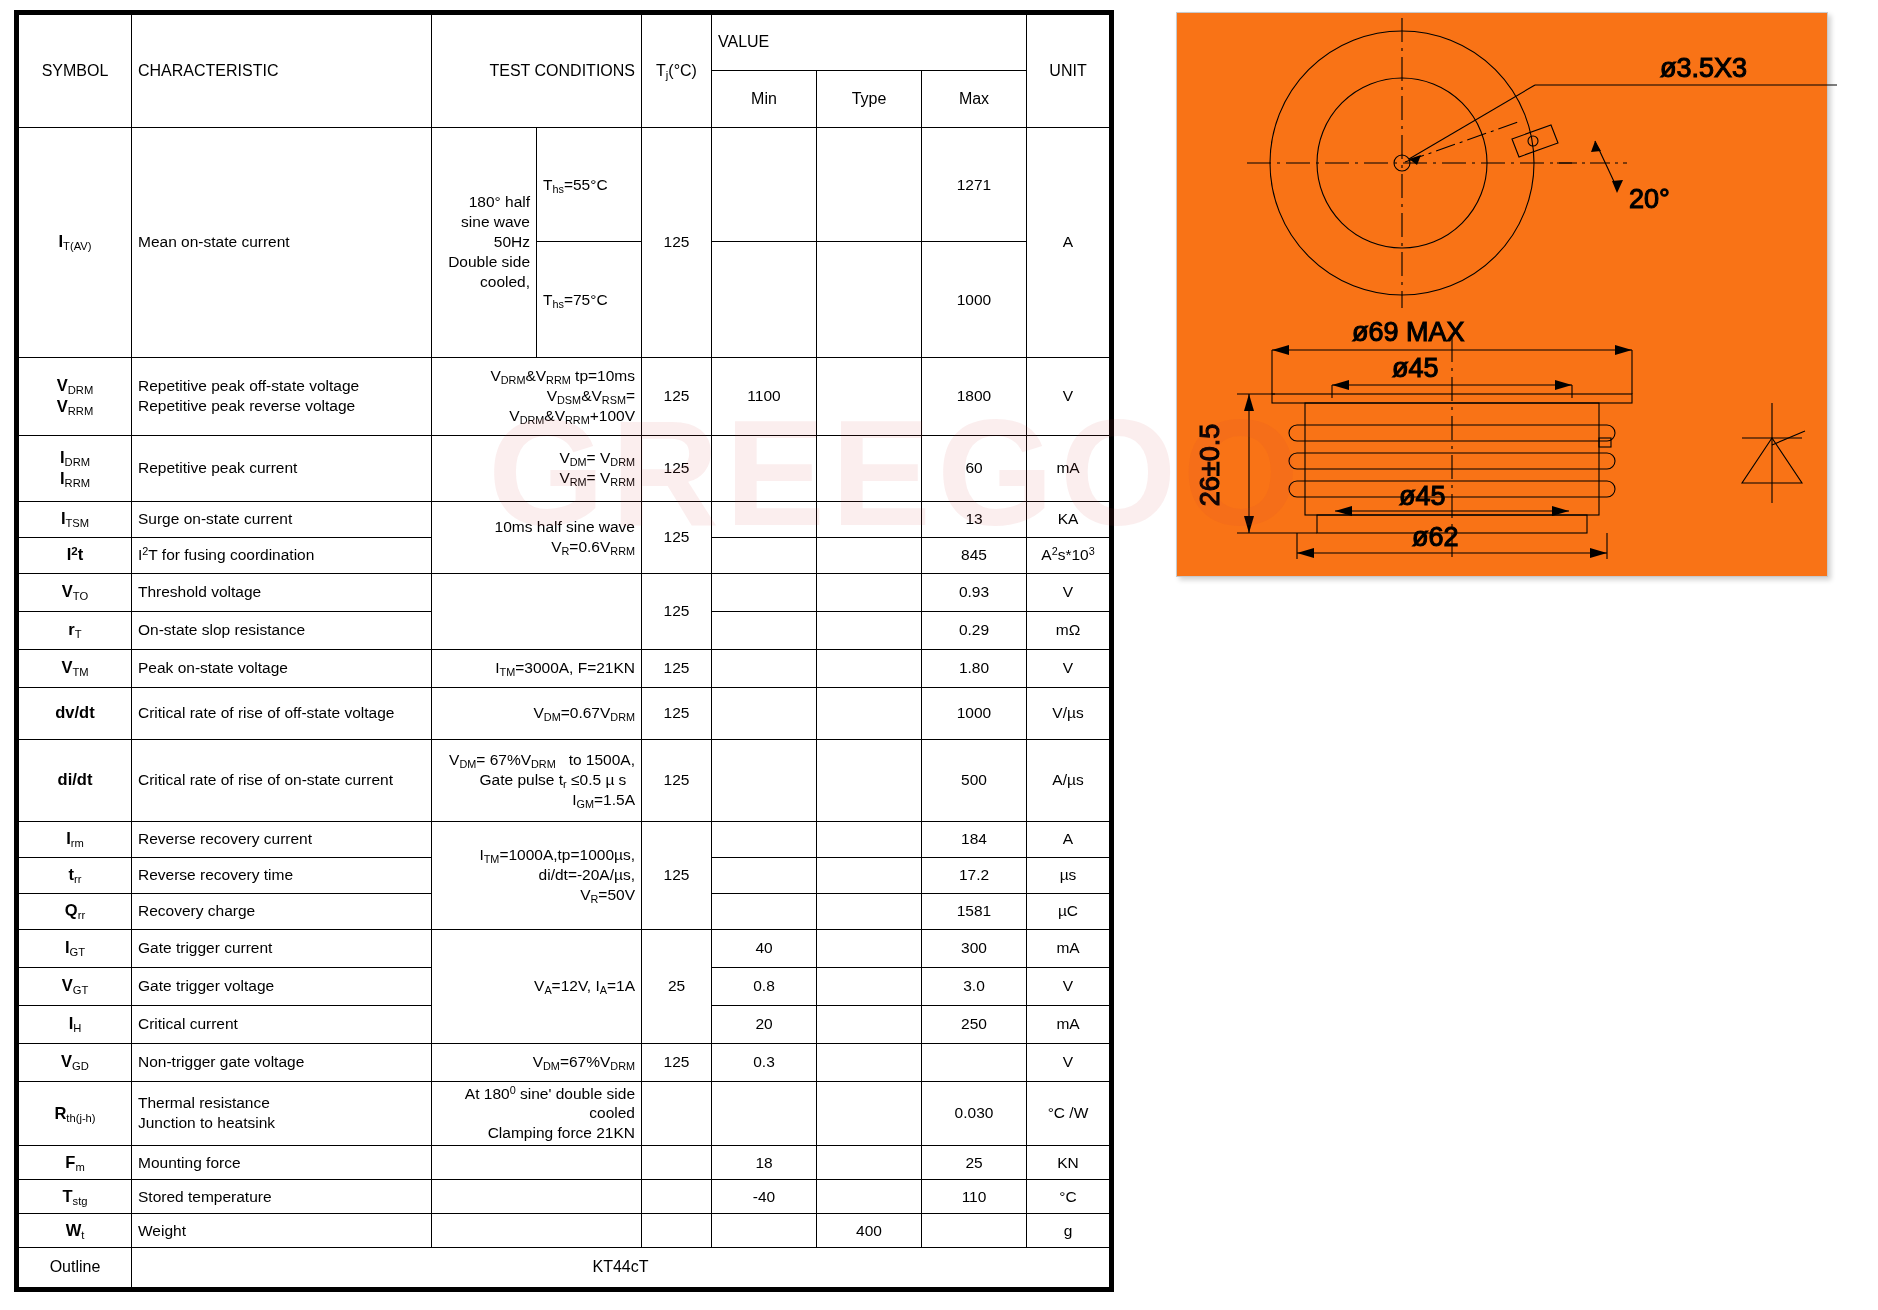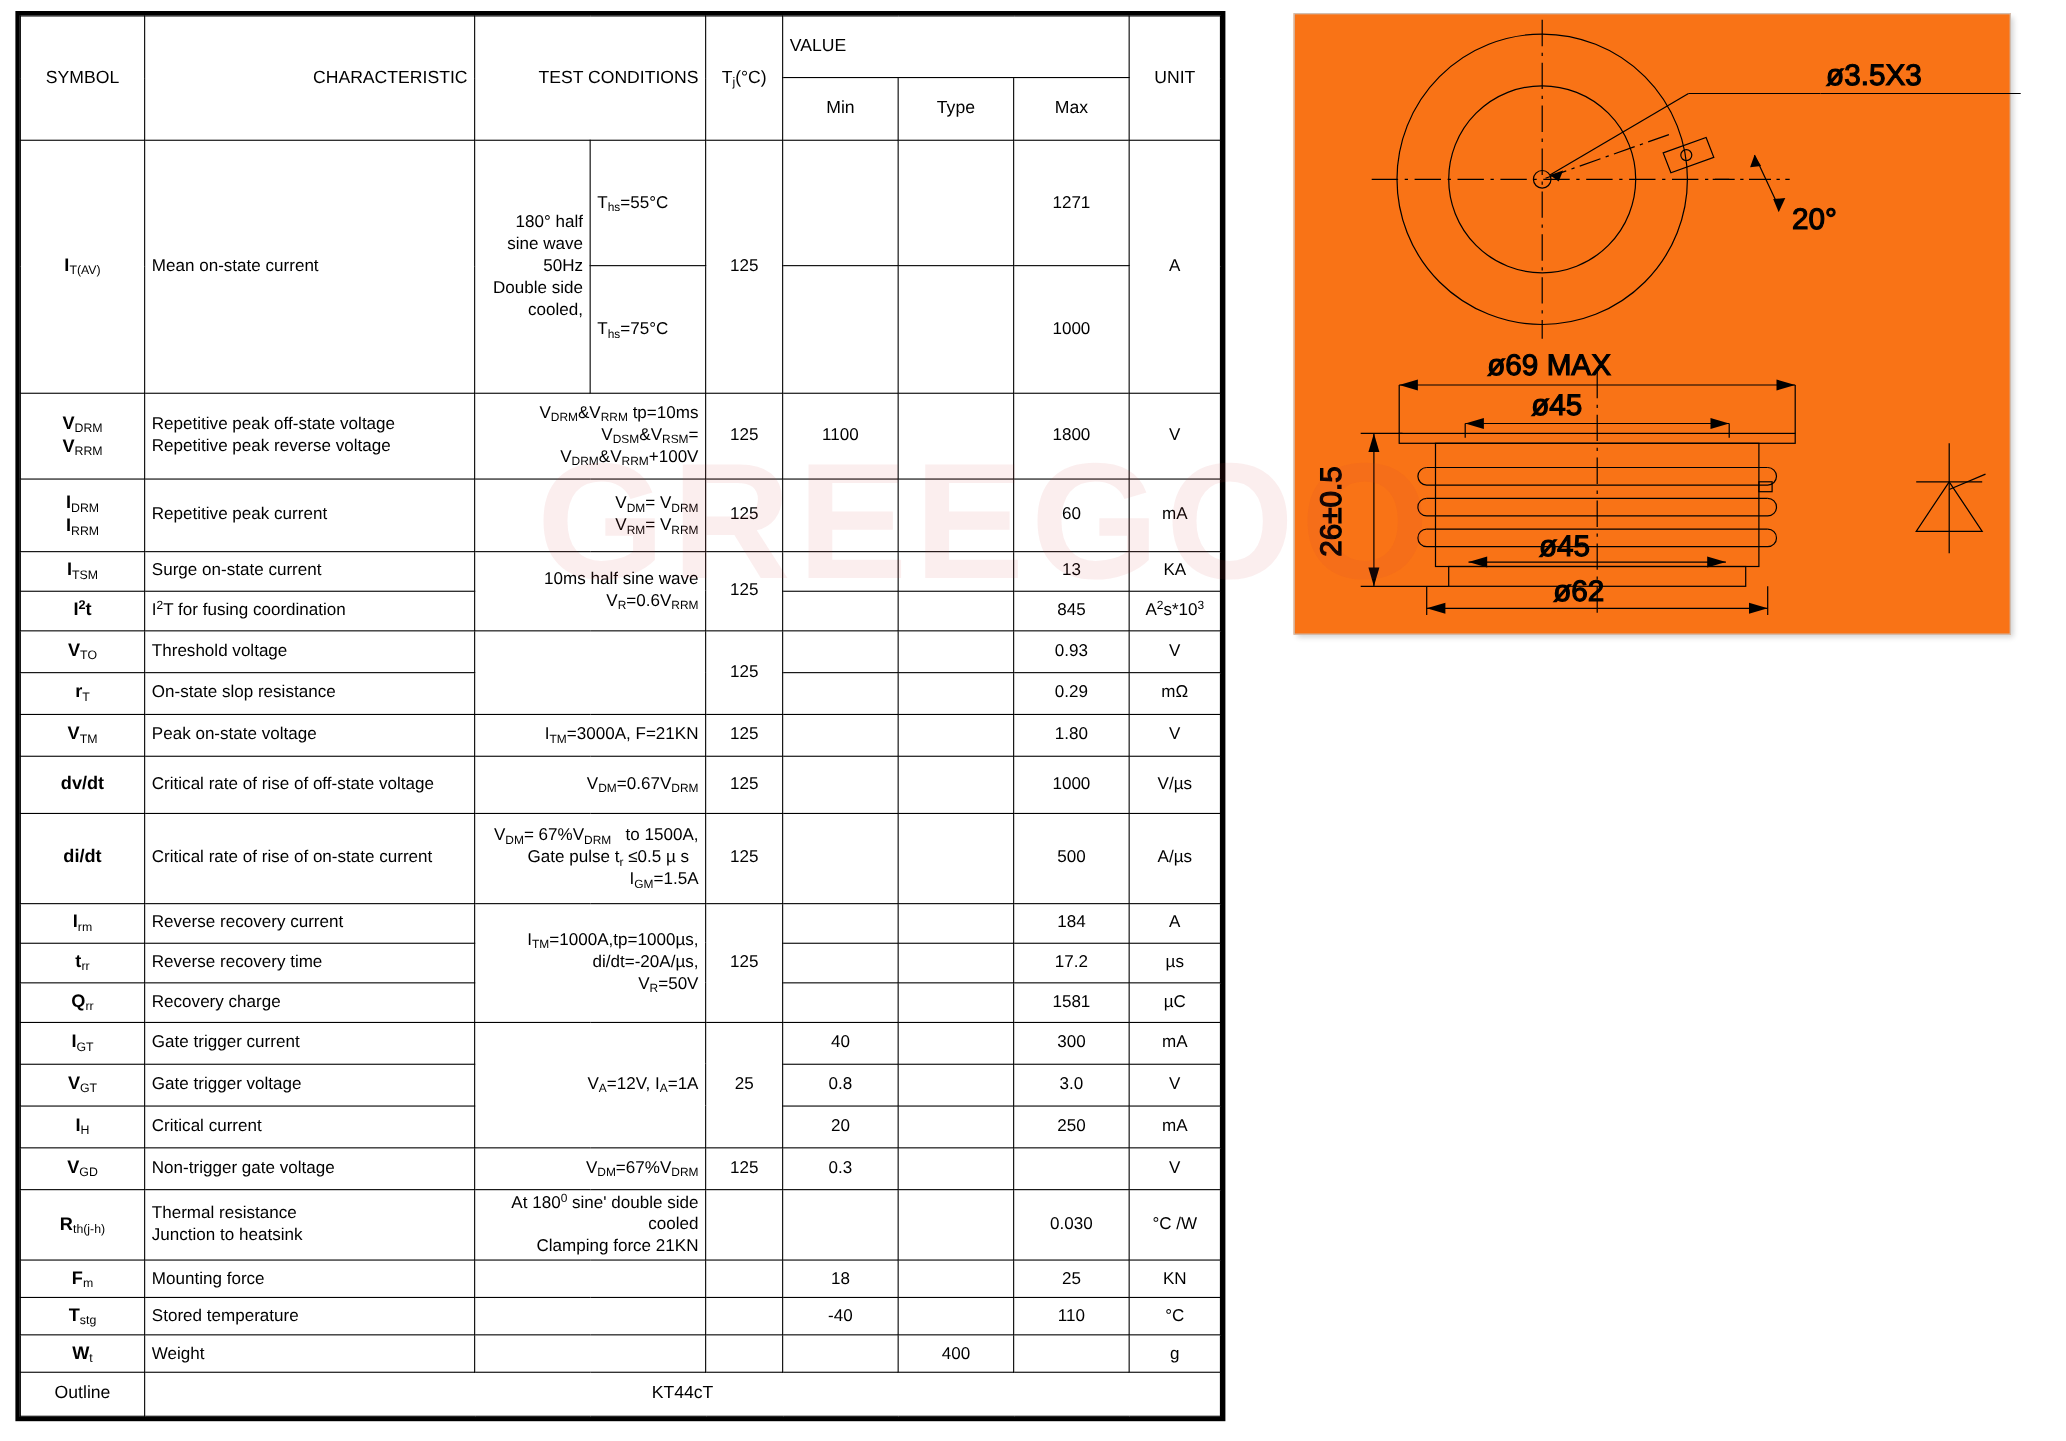--- a/index.html
+++ b/index.html
@@ -91,21 +91,21 @@
 
 <div class="page">
 
   <div class="table-wrap">
     <div class="watermark">GREEGOO</div>
     <table class="spec">
 
       <tbody>
           <tr>
         <td class="c-sym hdr" rowspan="2">SYMBOL</td>
-        <td class="c-char hdr" rowspan="2" style="text-align:right">CHARACTERISTIC</td>
+        <td class="c-char hdr" rowspan="2" style="text-align:left">CHARACTERISTIC</td>
         <td class="hdr" rowspan="2" colspan="2" style="text-align:right">TEST CONDITIONS</td>
         <td class="c-tj hdr" rowspan="2">
           <span>T</span><sub>j</sub><span>(°C)</span>
         </td>
         <td class="hdr" colspan="3">VALUE</td>
         <td class="c-unit hdr" rowspan="2">UNIT</td>
       </tr>
       <tr>
         <td class="c-num hdr">Min</td>
         <td class="c-num hdr">Type</td>

